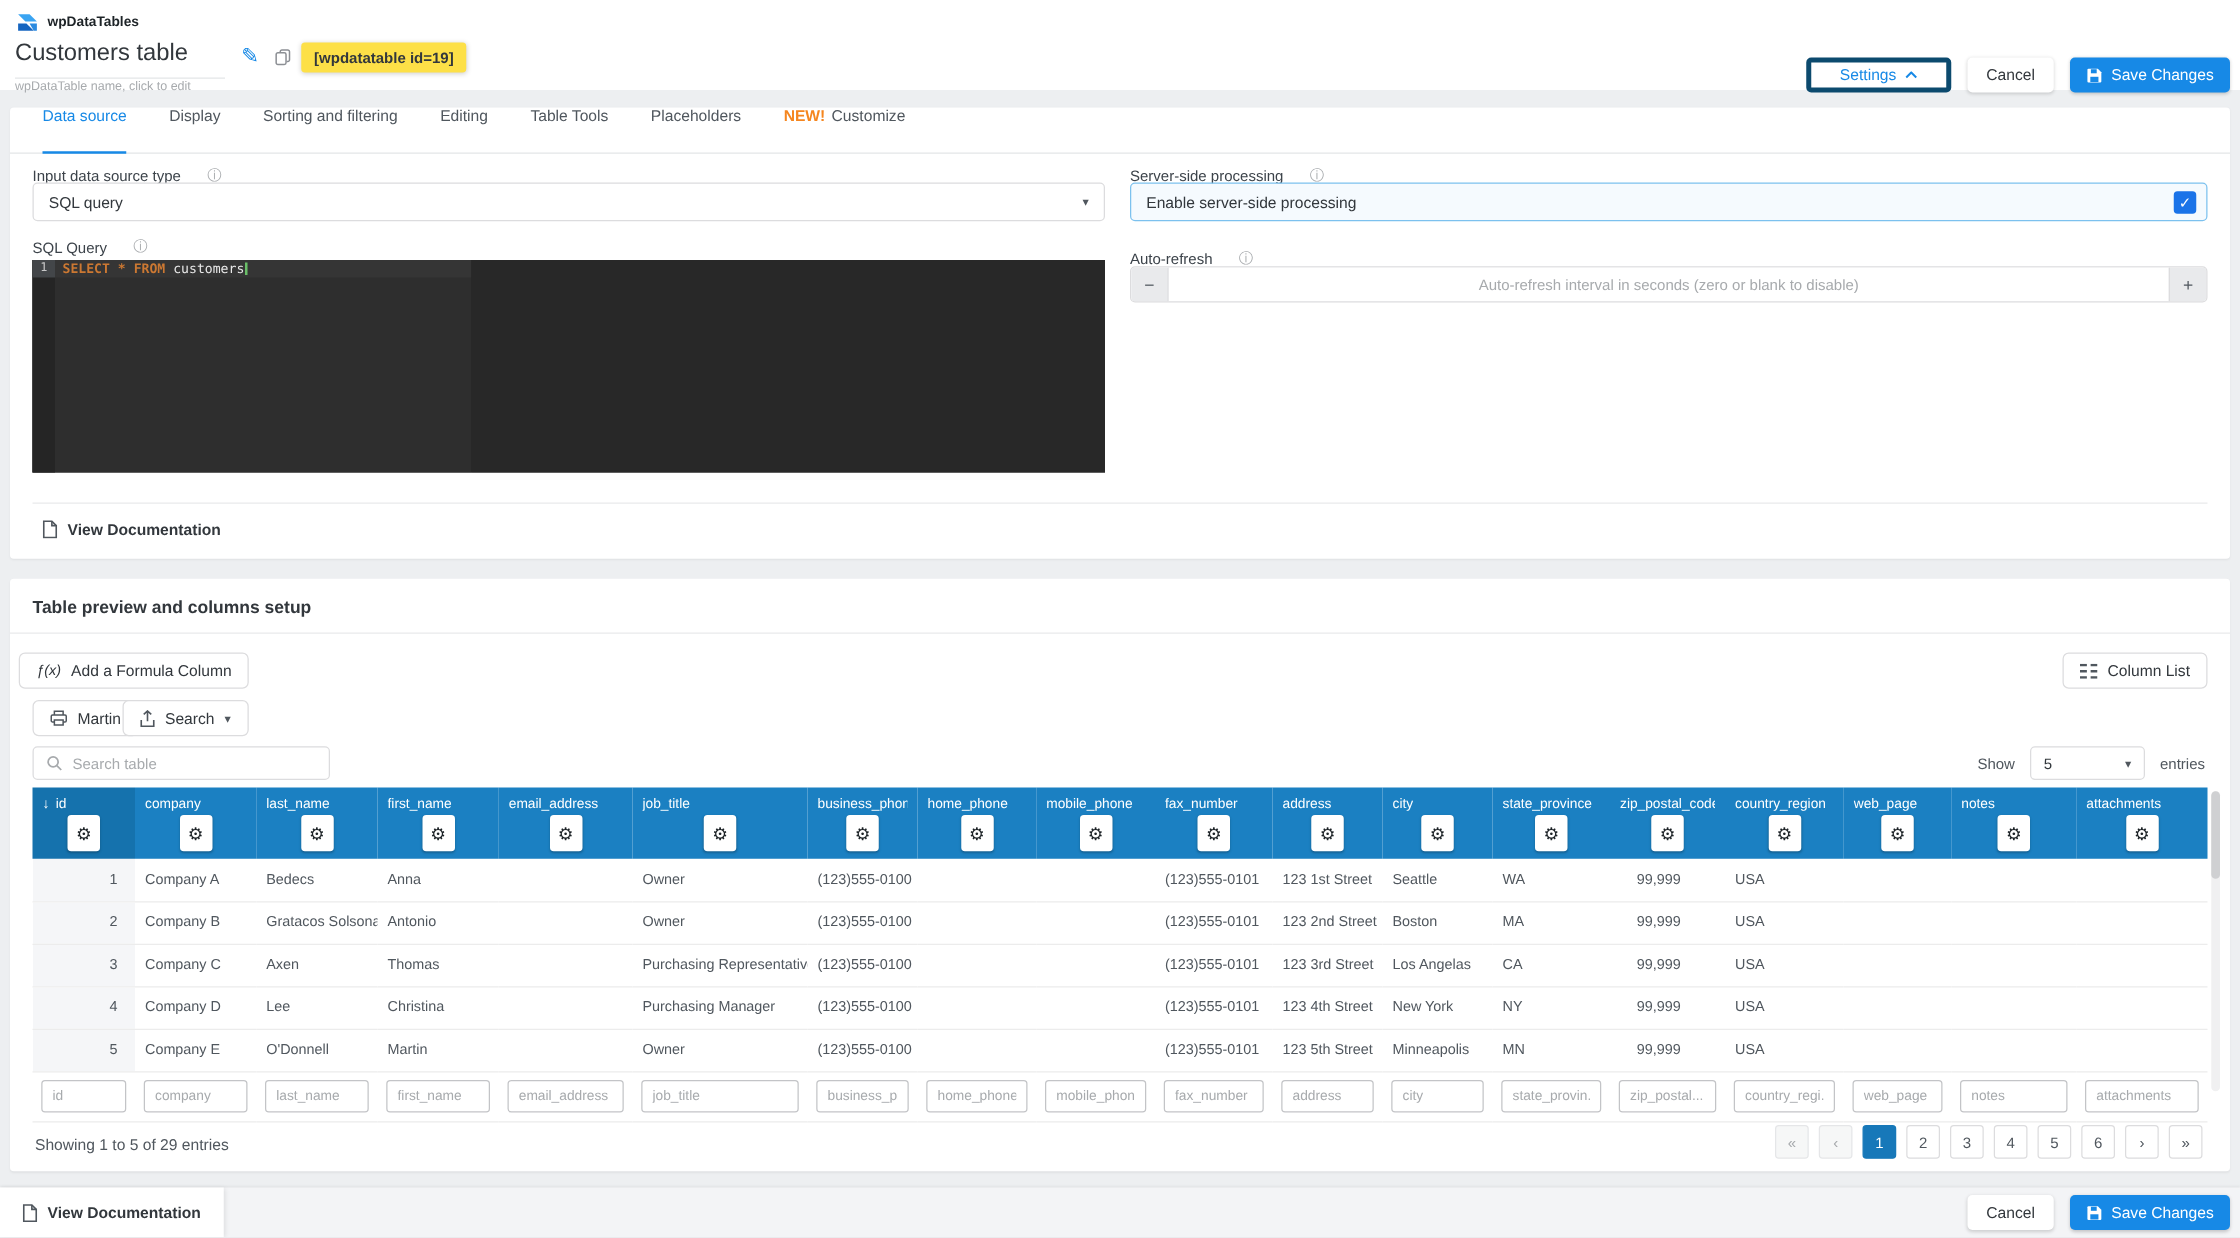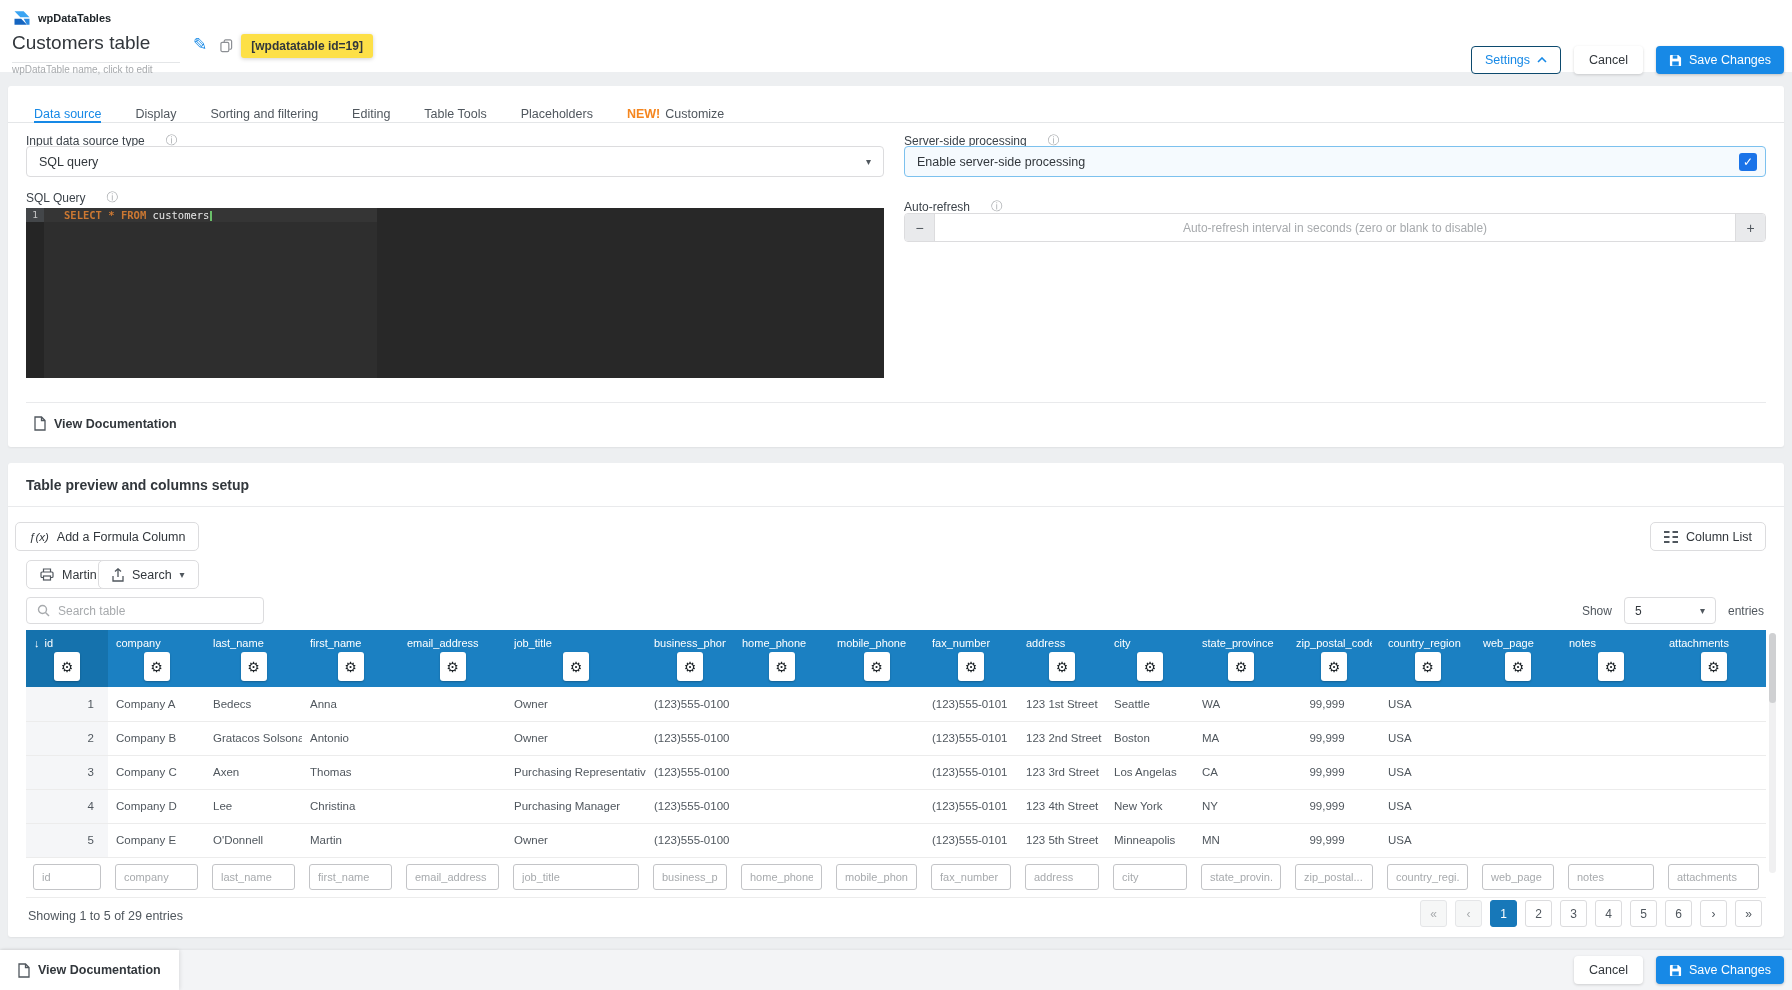--- a/index.html
+++ b/index.html
@@ -12,47 +12,47 @@
   .brand-text{font-size:11px;font-weight:bold;color:#1d2327}
   .title-row{position:absolute;left:12px;top:30px;display:flex;align-items:flex-start;gap:13px}
   .table-title{font-size:19px;color:#32373c;border-bottom:1px solid #e4e6e8;padding:2px 0 8px;width:168px}
   .pencil{color:#1789e6;font-size:17px;margin-top:4px;cursor:pointer}
   .shortcode-wrap{display:flex;align-items:center;gap:8px;margin-top:4px}
   .copy-btn{color:#8c8f94;cursor:pointer;display:flex}
   .shortcode-chip{background:#fde047;box-shadow:0 1px 4px rgba(0,0,0,.18);border-radius:3px;padding:5px 10px;font-size:12px;font-weight:bold;color:#32373c}
   .subtitle{position:absolute;left:12px;top:64px;font-size:10px;color:#a7aaad}
   .top-actions{position:absolute;right:8px;top:46px;display:flex;gap:13px;align-items:center}
   .btn{display:flex;align-items:center;gap:7px;height:28px;border-radius:4px;font-size:12.5px;cursor:pointer;border:none;font-family:inherit}
-  .btn-outline{background:#fff;border:1px solid #0c4a6e;color:#1789e6;padding:0 13px}
+  .btn-outline{background:#fff;border:4px solid #0c4a6e;color:#1789e6;padding:0 23px}
   .btn-plain{background:#fff;color:#32373c;padding:0 15px;box-shadow:0 1px 3px rgba(0,0,0,.16)}
   .btn-primary{background:#1789e6;color:#fff;padding:0 13px;box-shadow:0 1px 3px rgba(0,0,0,.2)}
 
   
   .card{position:absolute;background:#fff;border-radius:3px;box-shadow:0 1px 2px rgba(0,0,0,.06)}
   .card1{top:86px;left:8px;width:1776px;height:361px}
   .card2{top:463px;left:8px;width:1776px;height:474px}
 
   
   .tabbar{display:flex;gap:34px;padding-left:26px;height:37px;border-bottom:1px solid #e4e6e8}
-  .tab{display:flex;align-items:flex-end;gap:5px;font-size:12.5px;color:#50575e;border-bottom:2px solid transparent;margin-bottom:-1px;cursor:pointer}
+  .tab{display:flex;align-items:flex-start;gap:5px;font-size:12.5px;color:#50575e;border-bottom:2px solid transparent;margin-bottom:-1px;cursor:pointer}
   .tab.active{color:#1789e6;border-bottom-color:#1789e6}
   .tab-badge{color:#f5861f;font-weight:bold}
 
   
   .field-label{position:absolute;display:flex;align-items:flex-end;gap:21px;font-size:12px;color:#3c434a}
   .info{color:#a7aaad;font-size:11.5px}
   .select{position:absolute;display:flex;align-items:center;justify-content:space-between;border:1px solid #dcdcde;border-radius:4px;background:#fff;padding:0 12px;font-size:12.5px;color:#32373c;cursor:pointer}
   .caret{color:#50575e;font-size:10px}
 
   .sql-editor{position:absolute;left:18px;top:122px;width:858px;height:170px;display:flex;background:#2b2b2b;font-family:"DejaVu Sans Mono",monospace;font-size:10.5px;cursor:text}
   .sql-left{width:351px;background:#2e2e2e;display:flex}
   .sql-gutter{width:18px;background:#252525;text-align:center}
   .ln{display:block;background:#434649;color:#c8c8c8;font-size:9.5px;line-height:14px}
   .sql-code{flex:1}
-  .sql-line{line-height:14px;padding-left:20px;background:#353535;white-space:pre}
+  .sql-line{line-height:14px;padding-left:6px;background:#353535;white-space:pre}
   .kw{color:#cc7832;font-weight:bold}
   .ident{color:#e8e8e8}
   .cursor{display:inline-block;width:2px;height:10px;background:#6abf69;margin-left:1px;vertical-align:middle}
   .sql-right{flex:1;background:#282828}
 
   .enable-box{position:absolute;left:896px;top:60px;width:862px;height:31px;display:flex;align-items:center;justify-content:space-between;background:#f5fafe;border:1px solid #7cc1ee;border-radius:4px;padding:0 8px 0 12px;font-size:12.5px;color:#32373c}
   .checkbox{width:18px;height:18px;background:#1a73e8;border-radius:3px;color:#fff;display:flex;align-items:center;justify-content:center;font-size:12px;cursor:pointer}
 
   .stepper{position:absolute;left:896px;top:127px;width:862px;height:29px;display:flex;border:1px solid #dcdcde;border-radius:4px;overflow:hidden;background:#fff}
   .step-btn{width:30px;background:#e9eaec;display:flex;align-items:center;justify-content:center;color:#50575e;font-size:14px;cursor:pointer}

